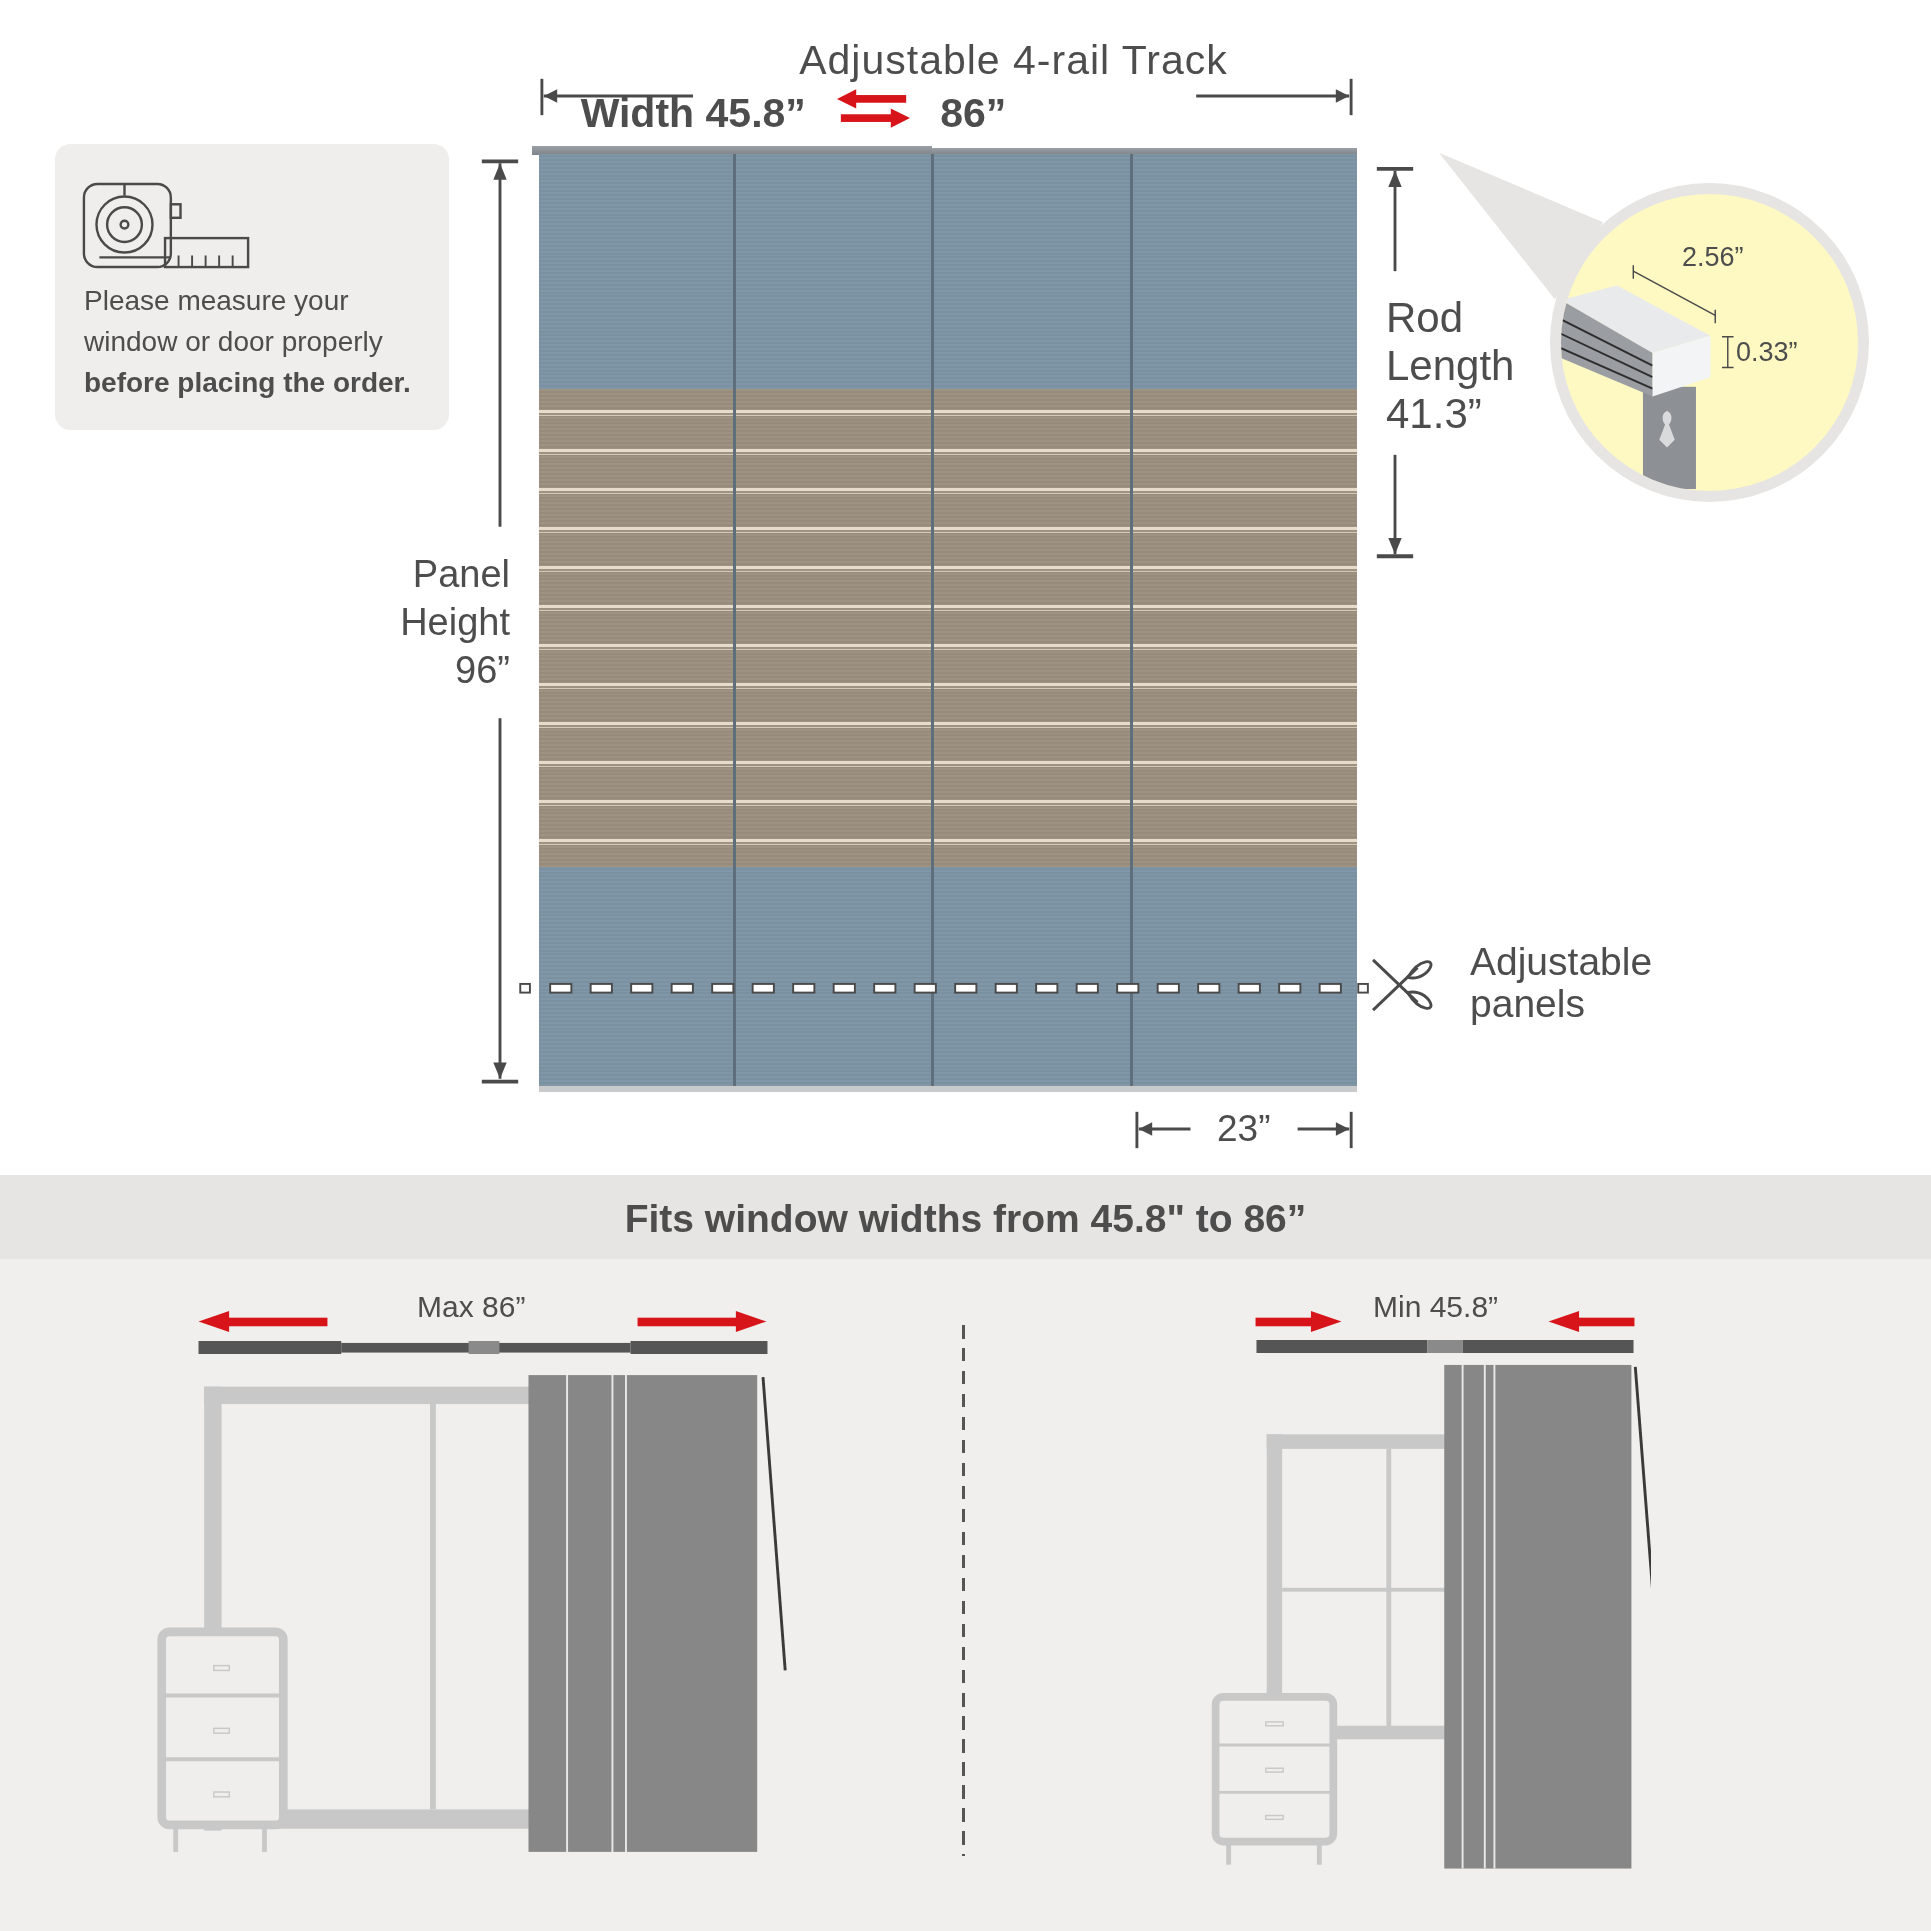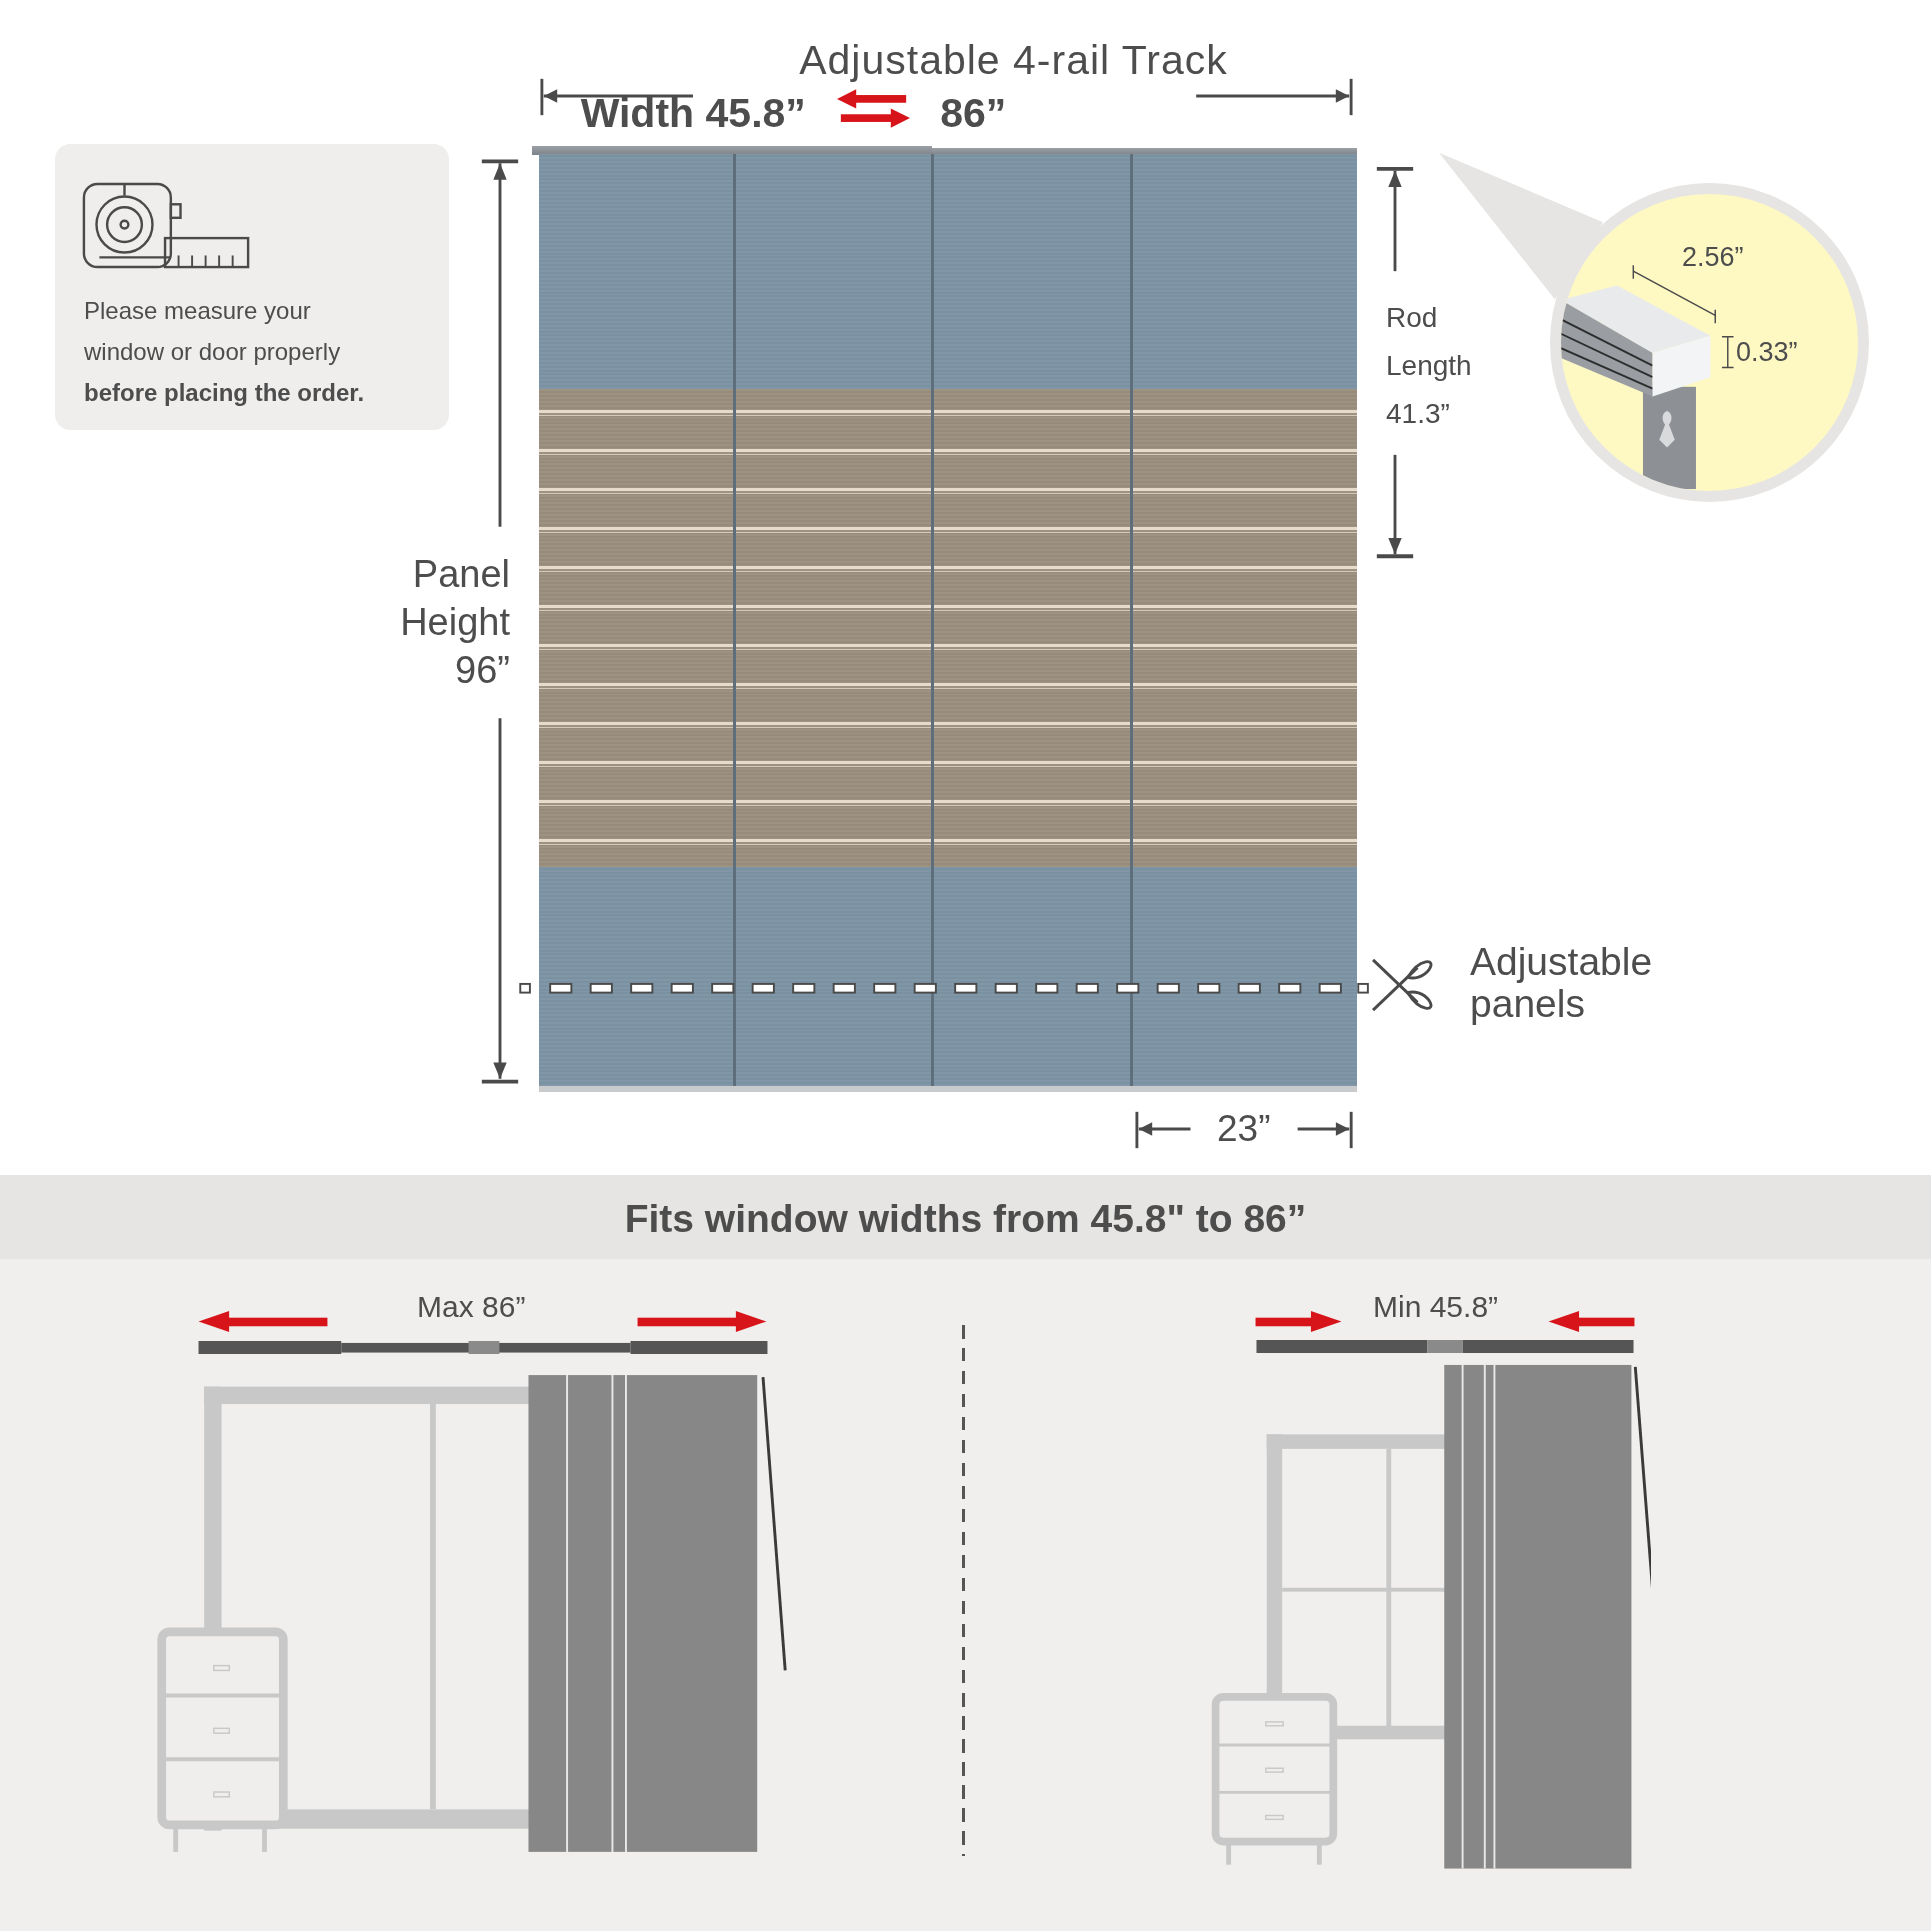--- a/index.html
+++ b/index.html
@@ -9,37 +9,37 @@
   .txt-light { font-weight:400; color:#4d4d4d; }
   .txt-bold { font-weight:700; color:#4d4d4d; }
 
   
   .title-line1 { left:0; width:1931px; top:37px; text-align:center; font-size:41px; letter-spacing:1px;padding-left:48px; }
   .title-line2 { left:0; width:1587px; top:87px; text-align:center; font-size:41px; }
   .title-line2 span { display:inline-block; vertical-align:middle; }
 
   
   .card { left:55px; top:144px; width:394px; height:286px; background:#efeeed; border-radius:15.4px; }
-  .card-text { left:84px; top:290px; font-size:24px; line-height:41px; }
+  .card-text { left:84px; top:280px; font-size:28px; line-height:41px; }
 
   
   .rail { background:linear-gradient(#9aa0a6,#7d8389); height:8.7px; }
   .panel { top:154px; height:932px; background:#7f95a5; }
   .blue-top { position:absolute; left:0; right:0; top:0; height:235px;
     background:repeating-linear-gradient(0deg, #8197a8 0 1.9px, #7a91a2 1.9px 3.9px); }
   .tan { position:absolute; left:0; right:0; top:235px; height:478px;
     background:
       repeating-linear-gradient(180deg, transparent 0 21px, #e6dccb 21px 24px, transparent 24px 26px, #d5cab6 26px 27px, transparent 27px 39px),
       repeating-linear-gradient(0deg, #9e9383 0 1.9px, #978c7c 1.9px 3.9px); }
   .blue-bot { position:absolute; left:0; right:0; top:713px; bottom:0;
     background:repeating-linear-gradient(0deg, #8197a8 0 1.9px, #7a91a2 1.9px 3.9px); }
   .panel-bottom-bar { position:absolute; left:0; right:0; bottom:-5.8px; height:5.8px; background:#c9cacb; }
   .seam { width:2.9px; background:#5e6e7a; top:154px; height:932px; }
   .panel-h-label { left:348px; top:550px; width:162px; text-align:right; font-size:38px; line-height:48px; }
-  .rod-label { left:1386px; top:294px; font-size:28px; line-height:48px; }
+  .rod-label { left:1386px; top:294px; font-size:42px; line-height:48px; }
   .trim-label { left:1470px; top:941px; font-size:39px; line-height:42px; }
   .w23-label { left:1217px; top:1108px; font-size:37px; }
 
   
   .zoom-circle { left:1550px; top:183px; width:319px; height:319px; border-radius:50%;
     background:#fef9c3; border:11.6px solid #e6e5e3; box-sizing:border-box; overflow:hidden; }
 
   
   .band { left:0; top:1175px; width:1931px; height:84px; background:#e6e5e3; }
   .band-text { left:0; width:1931px; top:1197px; text-align:center; font-size:39px; }

